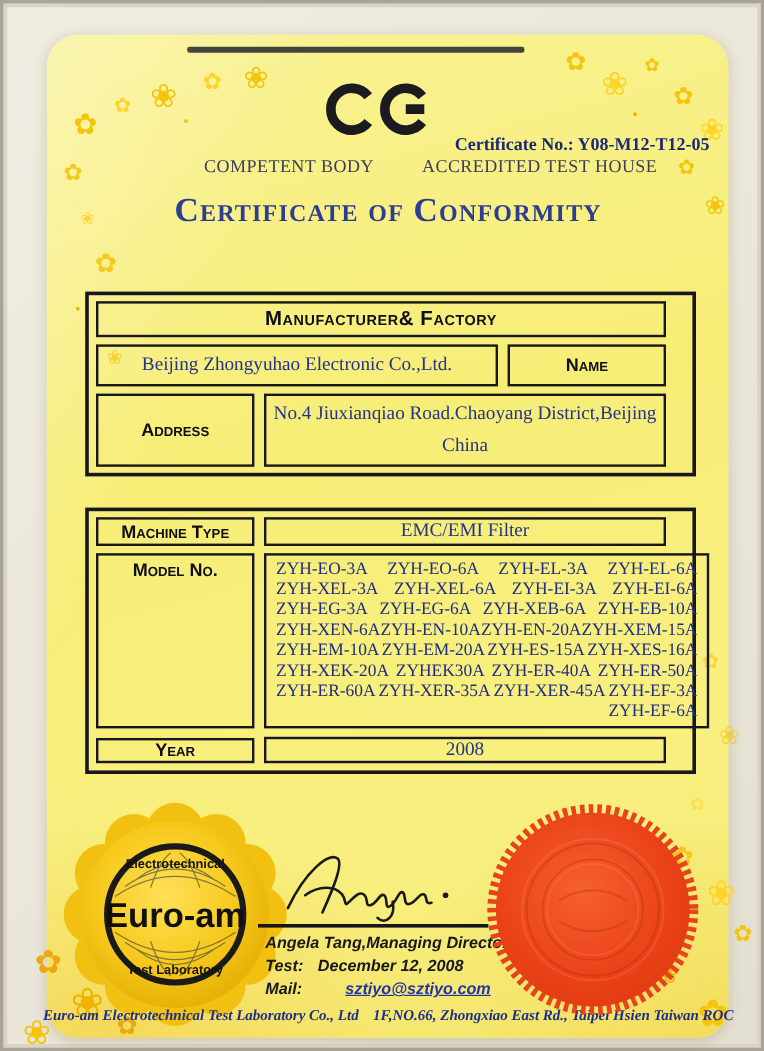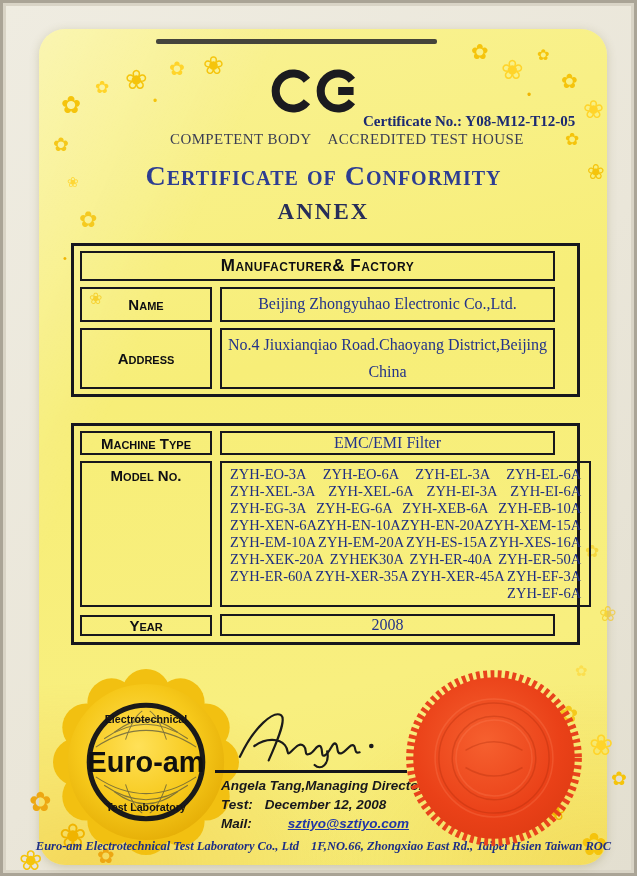--- a/index.html
+++ b/index.html
@@ -13,24 +13,24 @@
   .sheet::after{content:"";position:absolute;inset:0;border-radius:26px;pointer-events:none;
          background:linear-gradient(115deg,rgba(255,255,255,.28) 0%,rgba(255,255,255,0) 26%),
                     radial-gradient(420px 260px at 8% 100%,rgba(238,165,10,.28),rgba(238,165,10,0) 70%),
                     radial-gradient(420px 260px at 98% 100%,rgba(240,175,12,.22),rgba(240,175,12,0) 70%);}
   .fl{position:absolute;line-height:1;pointer-events:none;}
   .fl::before{content:"✿";}
   .fl.v2::before{content:"❀";}
   .fl.dot::before{content:"•";}
   .topbar{position:absolute;left:153px;top:36px;width:281px;height:5px;background:#26262b;opacity:.85;border-radius:2px;}
   .ce{position:absolute;left:268px;top:46px;width:94px;height:84px;}
-  .certno{position:absolute;left:360px;top:110px;font-family:"Liberation Serif",serif;font-weight:bold;
+  .certno{position:absolute;left:376px;top:110px;font-family:"Liberation Serif",serif;font-weight:bold;
           font-size:15px;color:#1c2a72;white-space:nowrap;}
   .cbody{position:absolute;left:167px;top:128px;font-family:"Liberation Serif",serif;font-size:15px;
-         color:#3b3e54;display:flex;gap:16px;white-space:nowrap;letter-spacing:.4px;}
+         color:#3b3e54;display:flex;gap:40px;white-space:nowrap;letter-spacing:.4px;}
   .title{position:absolute;left:38px;width:565px;top:157px;text-align:center;
          font-family:"Liberation Serif",serif;font-variant:small-caps;font-weight:600;
          font-size:28px;color:#2d3d92;letter-spacing:1px;}
   .annex{position:absolute;left:38px;width:565px;top:196px;text-align:center;
          font-family:"Liberation Serif",serif;font-weight:600;font-size:23px;color:#272e59;letter-spacing:2px;}
   .ctable{position:absolute;left:68px;width:509px;box-sizing:border-box;border:3px solid #17171d;
           padding:5px 22px 5px 6px;display:flex;flex-direction:column;gap:6px;}
   .t1{top:240px;height:154px;}
   .t2{top:420px;height:222px;}
   .cell{border:2px solid #17171d;display:flex;align-items:center;justify-content:center;box-sizing:border-box;}
@@ -118,27 +118,26 @@
     <span>Certificate No.:</span>
     <span>Y08-M12-T12-05</span>
   </div>
 
   <div class="cbody">
     <span>COMPETENT BODY</span>
     <span>ACCREDITED TEST HOUSE</span>
   </div>
 
   <div class="title">Certificate of Conformity</div>
-  <div class="annex">ANNEX</div>
 
   <div class="ctable t1">
     <div class="cell hdr caps">Manufacturer&amp; Factory</div>
     <div class="trow r-name">
+      <div class="cell val">Beijing Zhongyuhao Electronic Co.,Ltd.</div>
       <div class="cell lab caps">Name</div>
-      <div class="cell val">Beijing Zhongyuhao Electronic Co.,Ltd.</div>
     </div>
     <div class="trow r-addr">
       <div class="cell lab caps">Address</div>
       <div class="cell val addrcell">
         <div>No.4 Jiuxianqiao Road.Chaoyang District,Beijing</div>
         <div class="addr2">China</div>
       </div>
     </div>
   </div>
 

